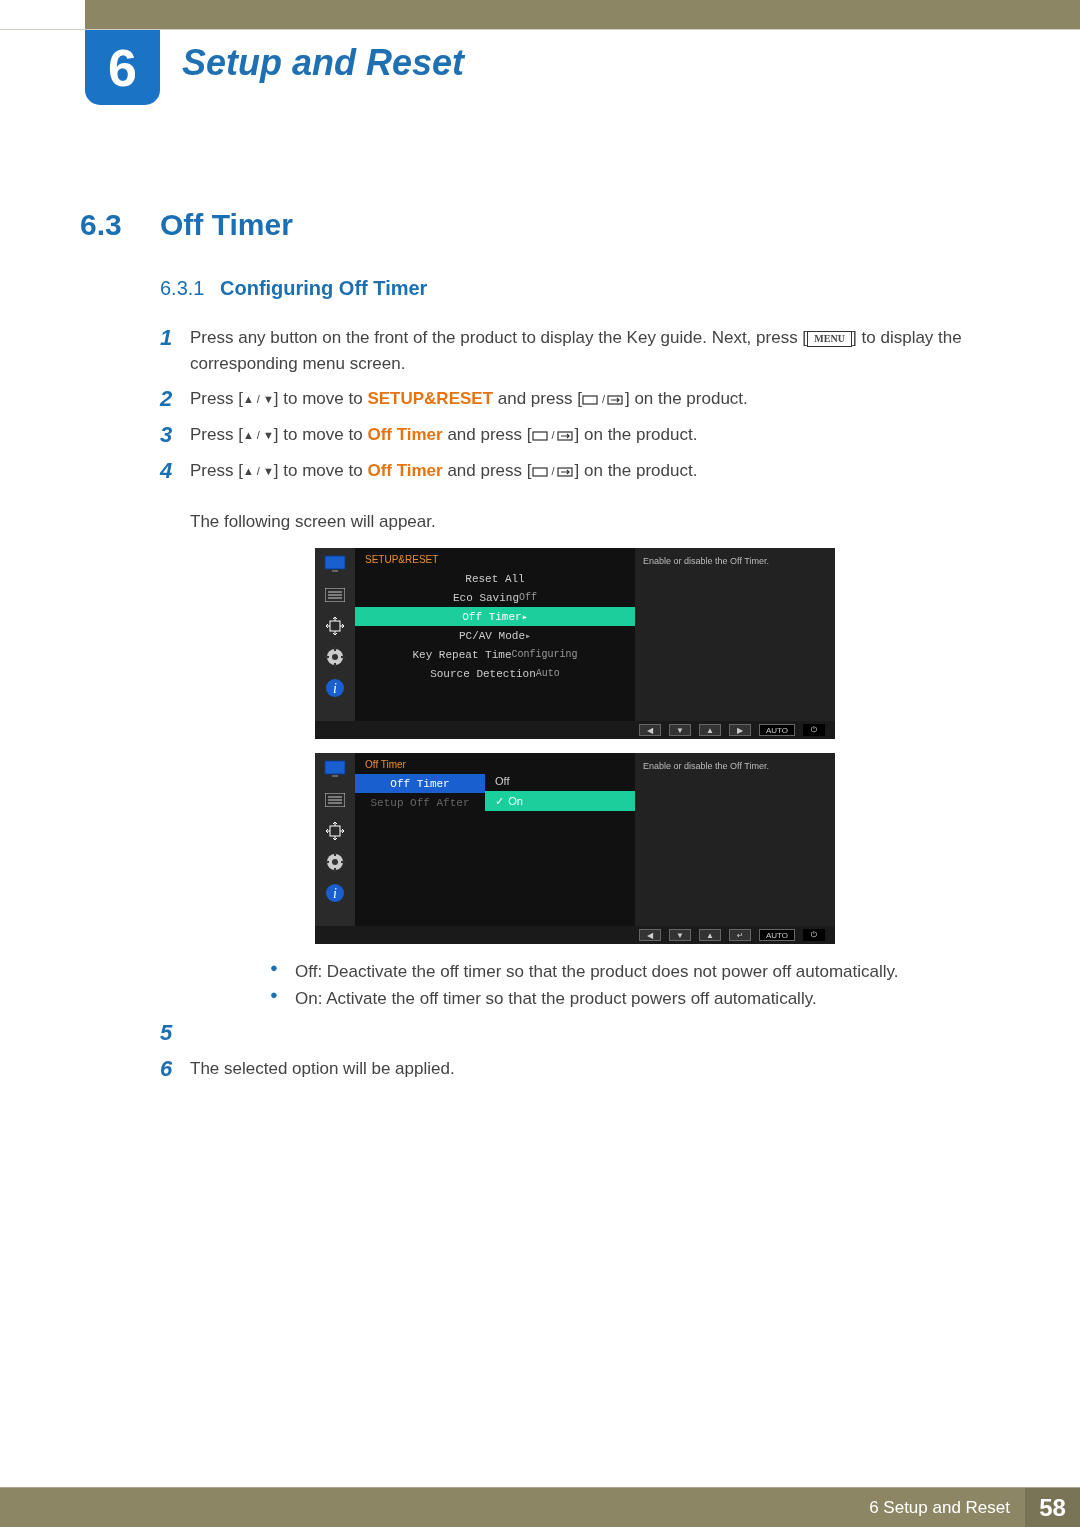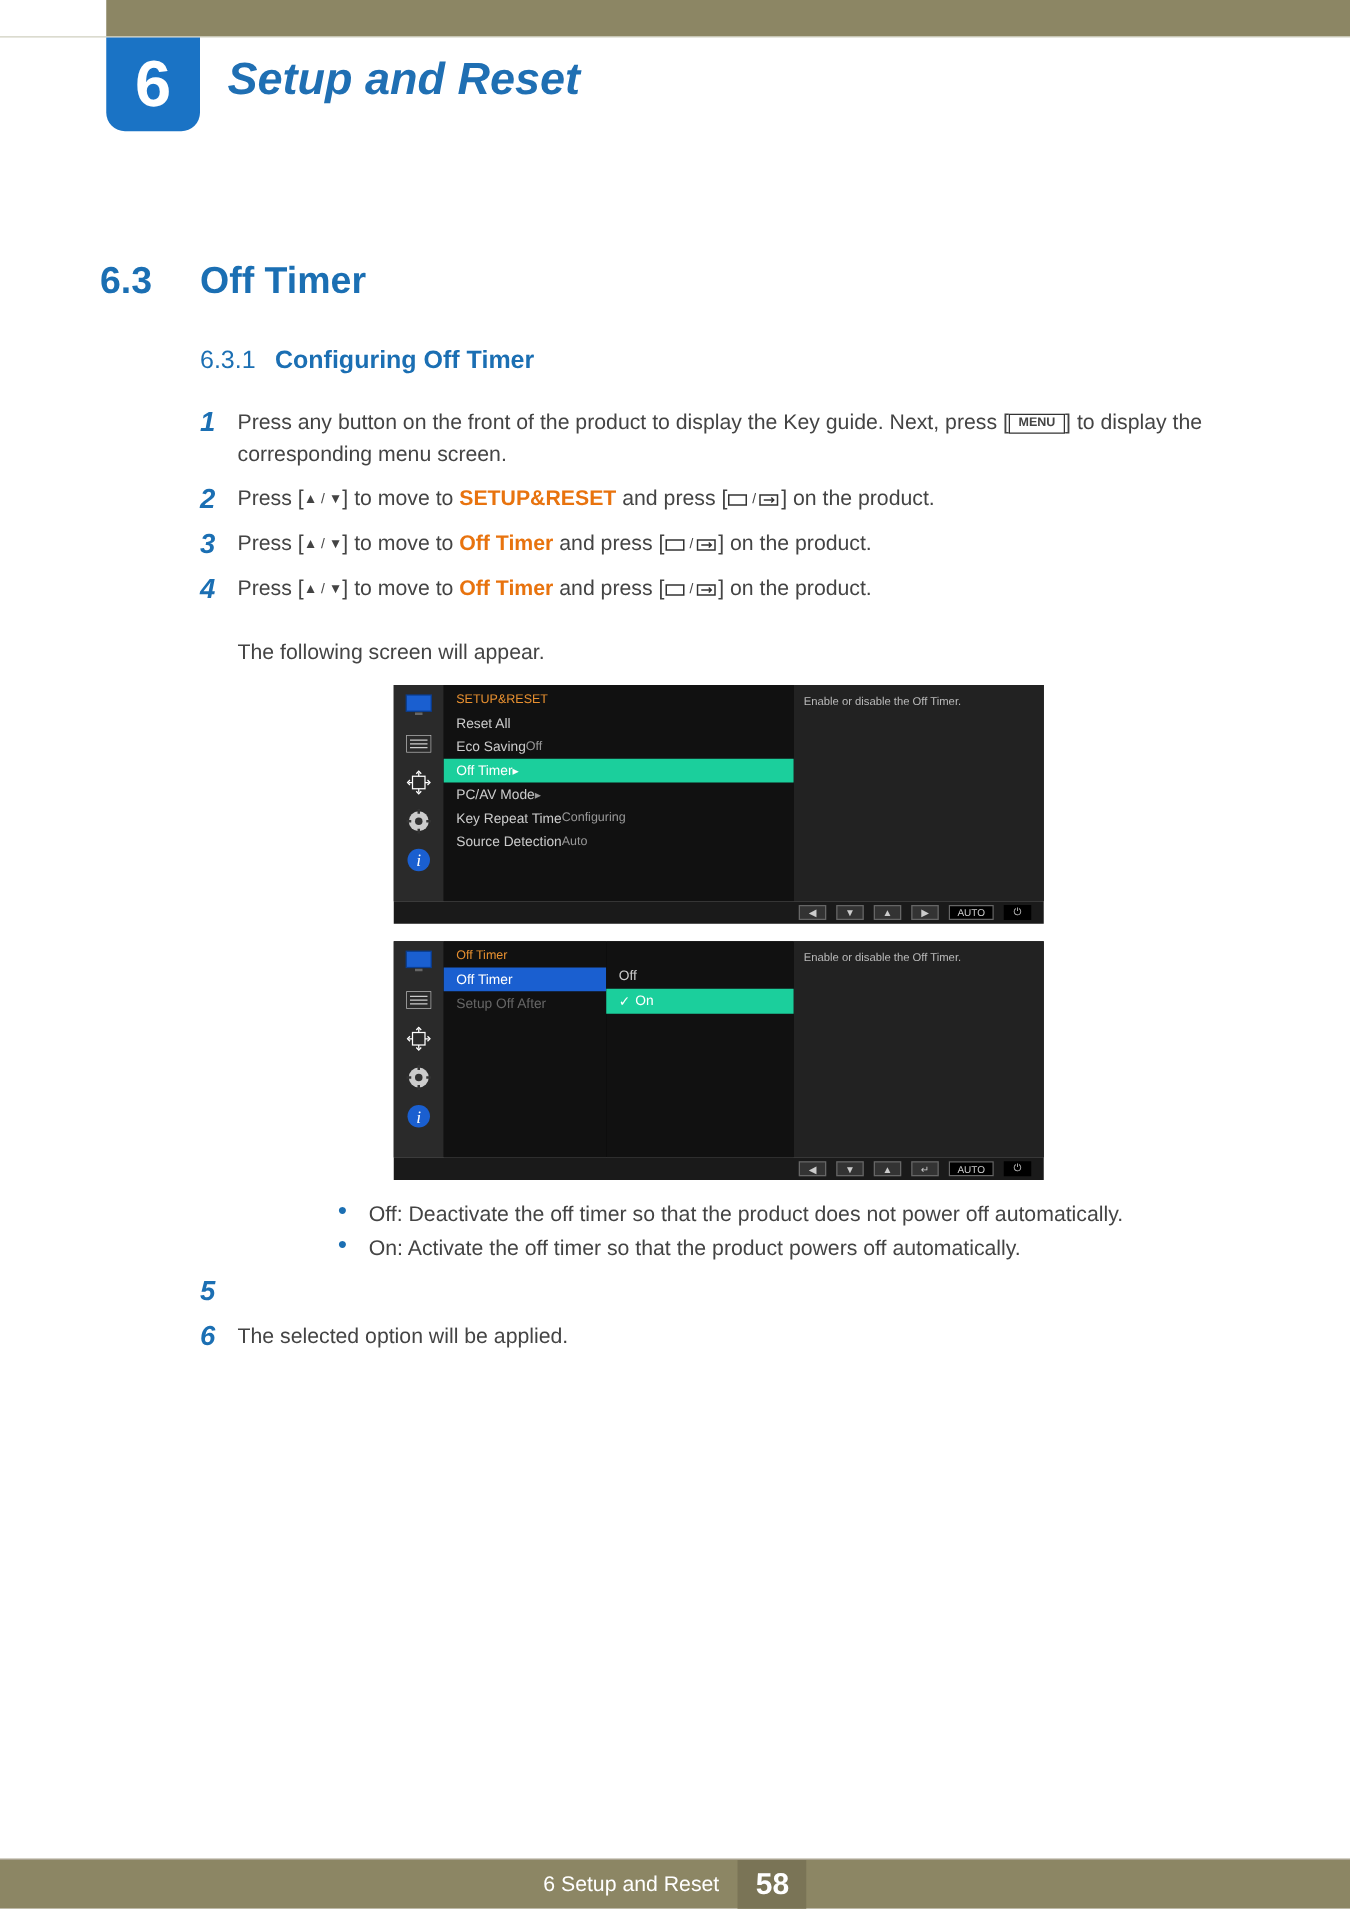--- a/index.html
+++ b/index.html
@@ -15,47 +15,47 @@
   .sec-title { font-size: 30px; color: #1b6fb3; font-weight: bold; }
   .intro { margin-left: 80px; font-size: 18px; margin-bottom: 30px; }
   .subsec { margin-left: 80px; display: flex; align-items: baseline; margin-bottom: 25px; }
   .subsec-num { width: 60px; font-size: 20px; color: #1b6fb3; font-weight: normal; }
   .subsec-title { font-size: 20px; color: #1b6fb3; font-weight: bold; }
   .steps { margin-left: 80px; }
   .step { display: flex; align-items: flex-start; margin-bottom: 10px; }
   .step-num { width: 30px; font-size: 22px; font-style: italic; color: #1b6fb3; font-weight: bold; flex-shrink: 0; }
   .step-body { font-size: 17px; line-height: 1.5; }
   .step-body .bold-orange { color: #e8730e; font-weight: bold; }
-  .menu-chip { display: inline-flex; align-items: center; justify-content: center; width: 45px; height: 16px; border: 1px solid #333; font-size: 10px; font-weight: bold; vertical-align: middle; }
+  .menu-chip { display: inline-flex; align-items: center; justify-content: center; width: 45px; height: 16px; border: 1px solid #333; font-size: 10px; font-weight: bold; vertical-align: middle; font-family: Liberation Serif, serif; }
   .arrows-chip, .enter-chip { display: inline-flex; align-items: center; justify-content: center; height: 16px; font-size: 11px; vertical-align: middle; gap: 2px; }
   .enter-chip svg { display: block; }
   .note { margin-left: 30px; margin-top: 25px; font-size: 17px; line-height: 1.5; }
   .bullets { margin-left: 110px; margin-top: 8px; margin-bottom: 8px; }
   .bullet { display: flex; font-size: 17px; line-height: 1.6; }
   .bullet .dot { color: #1b6fb3; font-size: 13px; width: 25px; flex-shrink: 0; }
   .osd { margin-left: 155px; margin-top: 14px; margin-bottom: 14px; width: 520px; }
   .osd-main { display: flex; background: #000; height: 173px; }
   .osd-icons { width: 40px; background: #2a2a2a; display: flex; flex-direction: column; align-items: center; padding-top: 6px; gap: 11px; }
   .osd-icon { width: 24px; height: 20px; display: flex; align-items: center; justify-content: center; }
   .osd-menu { width: 280px; background: #111; font-size: 11px; color: #ccc; }
   .osd-menu .osd-title { color: #e89030; padding: 6px 10px 4px; font-size: 10px; }
-  .osd-row { display: flex; justify-content: flex-start; padding: 3px 10px; height: 19px; align-items: center; }
+  .osd-row { display: flex; justify-content: center; padding: 3px 10px; height: 19px; align-items: center; font-family: Liberation Mono, monospace; }
   .osd-row.hl { background: #1bcf9c; color: #fff; }
   .osd-row.hl-blue { background: #1a5fd0; color: #fff; }
   .osd-row .val { color: #999; font-size: 10px; }
   .osd-row .chev { font-size: 10px; }
   .osd-row.dim { color: #666; }
   .osd-desc { flex: 1; background: #222; color: #bbb; font-size: 9px; padding: 8px; line-height: 1.3; }
   .osd-bottom { height: 18px; background: #1a1a1a; display: flex; justify-content: flex-end; align-items: center; padding-right: 10px; gap: 8px; }
   .osd-btn { width: 22px; height: 12px; background: #333; border: 1px solid #666; display: flex; align-items: center; justify-content: center; font-size: 8px; color: #ccc; }
   .osd-btn.auto { width: 36px; background: #000; }
   .osd-dropdown { width: 150px; background: #111; font-size: 11px; color: #ccc; }
   .osd-dropdown .opt { padding: 4px 10px; height: 20px; display: flex; align-items: center; }
   .osd-dropdown .opt.hl { background: #1bcf9c; color: #fff; }
-  .footer { position: absolute; bottom: 0; left: 0; right: 0; height: 40px; background: #8c8664; display: flex; align-items: center; justify-content: center; padding-right: 0; border-top: 1px solid #aaa391; }
+  .footer { position: absolute; bottom: 0; left: 0; right: 0; height: 40px; background: #8c8664; display: flex; align-items: center; justify-content: flex-end; padding-right: 0; border-top: 1px solid #aaa391; }
   .footer-text { color: #fff; font-size: 17px; margin-right: 15px; }
   .footer-page { width: 55px; height: 40px; background: #7a7456; color: #fff; font-size: 24px; font-weight: bold; display: flex; align-items: center; justify-content: center; }
 </style>
 </head>
 <body>
 
 <div class="header-bar">
     <div class="olive"></div>
   </div>
 <div class="chapter-badge">

